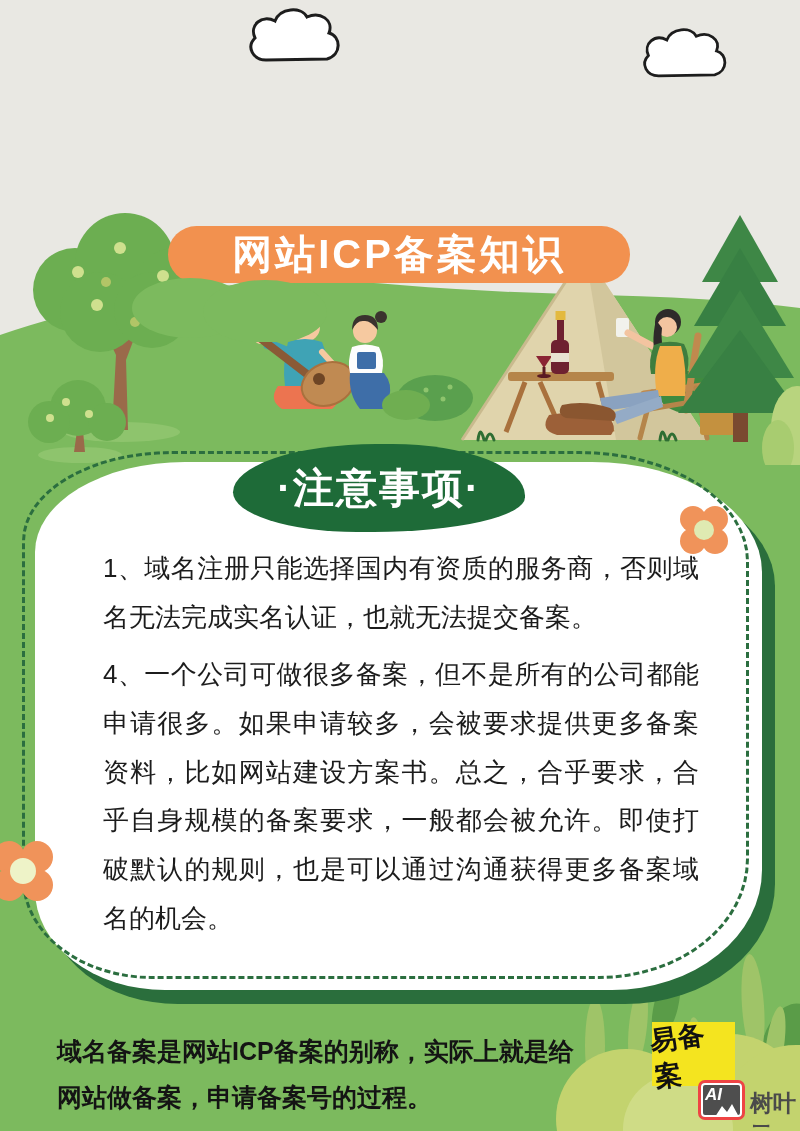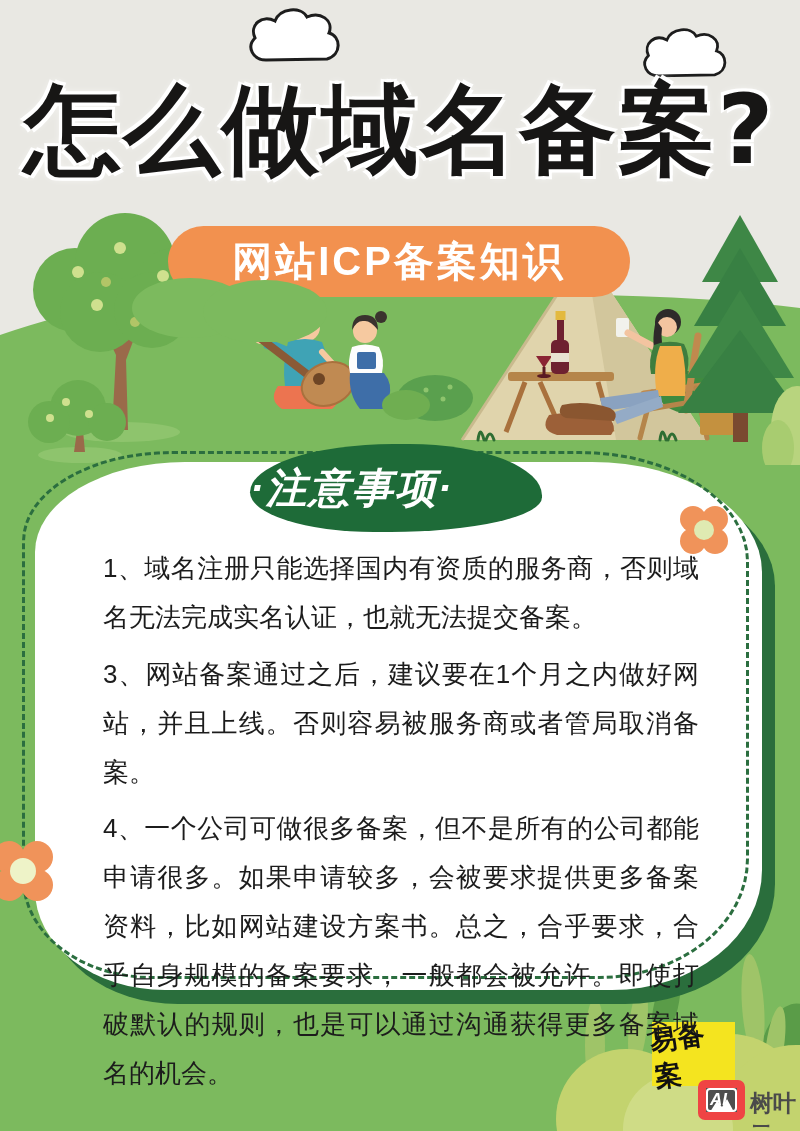--- a/index.html
+++ b/index.html
@@ -9,41 +9,40 @@
   }
   .green-bg{position:absolute;left:0;top:455px;width:800px;height:676px;background:#7cba5e;}
   .scene{position:absolute;left:0;top:0;z-index:1;}
   .poster-title{
     position:absolute;left:0;top:66px;width:800px;text-align:center;z-index:4;
     font-size:97px;font-weight:900;color:#171615;letter-spacing:2px;
     text-shadow:3px 3px 0 #ffffff,-3px -3px 0 #ffffff,3px -3px 0 #ffffff,-3px 3px 0 #ffffff,0 0 10px #ffffff;
     font-family:"DejaVu Sans","Liberation Sans",sans-serif;
   }
   .banner{
-    position:absolute;left:168px;top:226px;width:462px;height:71px;z-index:2;
+    position:absolute;left:168px;top:226px;width:462px;height:57px;z-index:2;
     background:#f2914f;border-radius:38px;display:flex;align-items:center;justify-content:center;
   }
   .banner-label{color:#ffffff;font-size:40px;font-weight:bold;letter-spacing:3px;}
   .mounds{position:absolute;left:120px;top:262px;z-index:3;}
   .card{
     position:absolute;left:35px;top:462px;width:727px;height:528px;z-index:4;
     background:#ffffff;
     border-radius:150px 170px 150px 130px / 90px 110px 120px 100px;
     box-shadow:13px 14px 0 #2a6e3c;
   }
   .card::before{
     content:"";position:absolute;left:-13px;top:-11px;right:13px;bottom:11px;
     border:3px dashed #2b6e3f;pointer-events:none;
     border-radius:150px 170px 150px 130px / 90px 110px 120px 100px;
   }
   .card-header{
-    position:absolute;left:215px;top:-18px;width:292px;height:88px;
-    background:#1e6b38;display:flex;align-items:center;justify-content:flex-start;
+    position:absolute;left:198px;top:-18px;width:292px;height:88px;
+    background:#1e6b38;display:flex;align-items:center;justify-content:center;
     border-radius:52% 48% 55% 45% / 58% 62% 42% 48%;
-    font-style:italic;
   }
   .card-header-label{color:#ffffff;font-size:41px;font-weight:bold;letter-spacing:2px;}
   .card-body{
     position:absolute;left:60px;top:74px;width:612px;
     font-size:26px;line-height:1.88;color:#1c1c1c;text-align:justify;
   }
   .card-body p{margin:8px;}
   .flower{position:absolute;z-index:6;}
   .flower-tr{right:30px;top:40px;}
   .flower-left{left:-12px;top:836px;}
@@ -52,21 +51,21 @@
     font-size:25px;line-height:1.85;color:#141414;font-weight:bold;
   }
   .plants{position:absolute;right:0;bottom:0;z-index:2;}
   .badge{
     position:absolute;left:652px;top:1022px;width:83px;height:64px;z-index:3;
     background:#f4e41f;display:flex;align-items:center;justify-content:center;
   }
   .badge-label{color:#111111;font-size:27px;font-weight:900;transform:rotate(-8deg);letter-spacing:1px;}
   .logo{
     position:absolute;left:698px;top:1080px;width:47px;height:40px;z-index:4;
-    background:#4e4e4e;border-radius:7px;box-sizing:border-box;border:8px solid #ef4444;
+    background:#4e4e4e;border-radius:7px;box-sizing:border-box;border:3px solid #ef4444;
   }
   .logo-inner{
     width:100%;height:100%;border:2px solid #ffffff;border-radius:4px;box-sizing:border-box;
     position:relative;overflow:hidden;
   }
   .logo-ai{position:absolute;left:2px;top:0px;color:#ffffff;font-size:17px;font-weight:900;font-style:italic;}
   .logo-mountain{position:absolute;right:0;bottom:-2px;}
   .logo-brand{
     position:absolute;left:750px;top:1088px;z-index:4;
     color:#4a4a4a;font-size:23px;font-weight:bold;
@@ -222,38 +221,36 @@
       <ellipse cx="797" cy="428" rx="26" ry="42" fill="#b8d47e"></ellipse>
       <ellipse cx="778" cy="448" rx="16" ry="28" fill="#a8cc70"></ellipse>
     </g>
 
     <g stroke="#2f6e33" stroke-width="3" fill="none" stroke-linecap="round">
       <path d="M478,440 Q480,424 484,440 M486,440 Q490,428 494,440"></path>
       <path d="M660,440 Q662,424 666,440 M668,440 Q672,428 676,440"></path>
     </g>
   </svg>
 
-  <div class="poster-title">怎么做域名备案?</div>
 
   <div class="banner">
     <span class="banner-label">网站ICP备案知识</span>
   </div>
 
   <svg class="mounds" width="220" height="80" viewBox="0 0 220 80">
     <ellipse cx="70" cy="46" rx="58" ry="30" fill="#7cba5e"></ellipse>
     <ellipse cx="145" cy="50" rx="62" ry="32" fill="#7cba5e"></ellipse>
   </svg>
 
   <div class="card">
     <div class="card-header">
       <span class="card-header-label">·注意事项·</span>
     </div>
     <div class="card-body">
       <p>1、域名注册只能选择国内有资质的服务商，否则域名无法完成实名认证，也就无法提交备案。</p>
-      <p>3、网站备案通过之后，建议要在1个月之内做好网站，并且上线。否则容易被服务商或者管局取消备案。</p>
       <p>4、一个公司可做很多备案，但不是所有的公司都能申请很多。如果申请较多，会被要求提供更多备案资料，比如网站建设方案书。总之，合乎要求，合乎自身规模的备案要求，一般都会被允许。即使打破默认的规则，也是可以通过沟通获得更多备案域名的机会。</p>
     </div>
     <svg class="flower flower-tr" width="56" height="56" viewBox="0 0 56 56">
       <circle cx="17" cy="17" r="13" fill="#f0935a"></circle>
         <circle cx="39" cy="17" r="13" fill="#f0935a"></circle>
       <circle cx="17" cy="39" r="13" fill="#f0935a"></circle>
         <circle cx="39" cy="39" r="13" fill="#f0935a"></circle>
       <circle cx="28" cy="28" r="10" fill="#dfeab2"></circle>
     </svg>
   </div>
@@ -280,20 +277,21 @@
       <ellipse cx="160" cy="120" rx="8" ry="34" transform="rotate(-8 160 120)"></ellipse>
     </g>
     <g fill="#c3d36e">
       <circle cx="88" cy="188" r="70"></circle>
         <circle cx="192" cy="178" r="75"></circle>
         <circle cx="258" cy="192" r="78"></circle>
     </g>
     <circle cx="140" cy="198" r="55" fill="#cfdc86"></circle>
   </svg>
 
+  <div class="footer-text">域名备案是网站ICP备案的别称，实际上就是给网站做备案，申请备案号的过程。</div>
 
   <div class="badge">
     <span class="badge-label">易备案</span>
   </div>
 
   <div class="logo">
     <div class="logo-inner">
       <span class="logo-ai">AI</span>
       <svg class="logo-mountain" width="26" height="16" viewBox="0 0 26 16">
         <path d="M1,16 L8,5 L13,11 L18,3 L25,16 Z" fill="#ffffff"></path>

